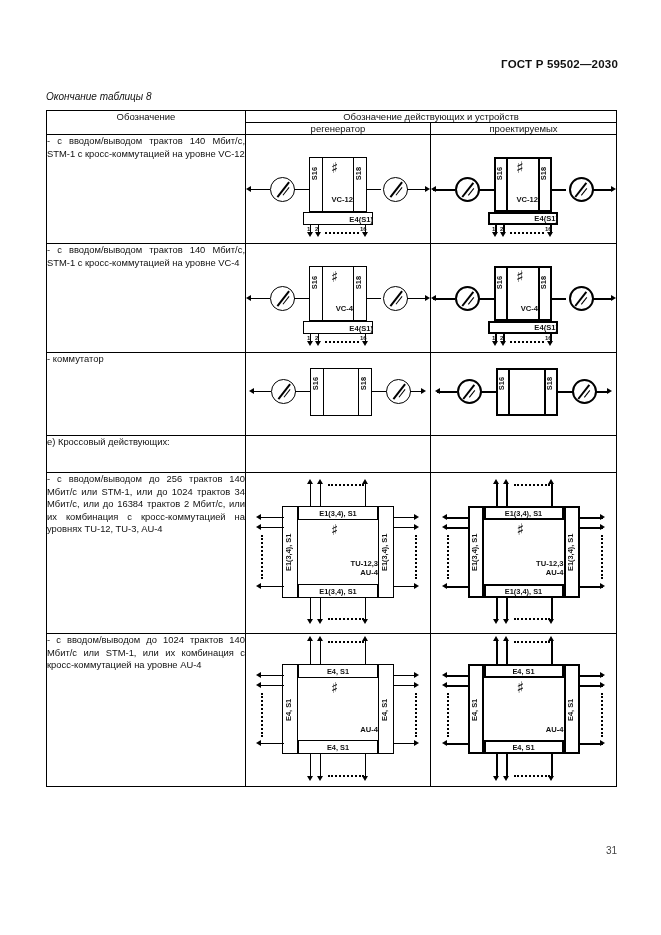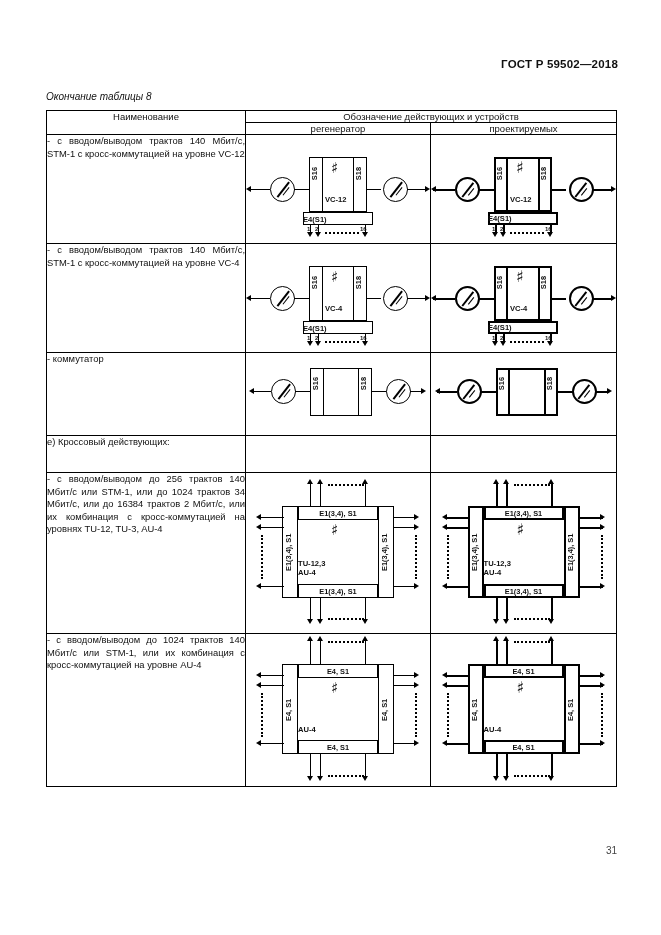--- a/index.html
+++ b/index.html
@@ -85,21 +85,21 @@
   }
   .hlabel{
     position:absolute;
     font-size:7.4px;font-weight:bold;
     white-space:nowrap;
     text-align:center;
   }
   .ctext{
     position:absolute;
     font-size:7.6px;font-weight:bold;
-    white-space:nowrap;text-align:left;
+    white-space:nowrap;text-align:right;
   }
   .numtxt{
     position:absolute;font-size:6px;font-weight:bold;white-space:nowrap;
   }
   .hash{
     position:absolute;
     font-size:15px;font-weight:bold;line-height:1;
     font-family:"DejaVu Sans", sans-serif;
   }
   .bold .hash{font-size:16px;}
@@ -128,33 +128,33 @@
   .ar-d{border-top:5px solid #000;border-left:3px solid transparent;border-right:3px solid transparent;}
 
   .dotted-h{position:absolute;height:0;border-top:2px dotted #000;}
   .dotted-v{position:absolute;width:0;border-left:2px dotted #000;}
 </style>
 </head>
 <body>
 
 <div class="page">
 
-  <div class="gost-header">ГОСТ Р 59502—2018</div>
+  <div class="gost-header">ГОСТ Р 59502—2030</div>
 
   <div class="tbl-caption">Окончание таблицы 8</div>
 
   <table class="tbl">
     <colgroup>
       <col class="col-name">
         <col class="col-act">
         <col class="col-plan">
     </colgroup>
     <tbody>
       <tr>
-        <td class="hdr col-name" rowspan="2">Наименование</td>
+        <td class="hdr col-name" rowspan="2">Обозначение</td>
         <td class="hdr" colspan="2">Обозначение действующих и устройств</td>
       </tr>
       <tr>
         <td class="hdr col-act">регенератор</td>
         <td class="hdr col-plan">проектируемых</td>
       </tr>
 
       <tr>
         <td class="desc" style="height:108px">-  с  вводом/выводом  трактов 140 Мбит/с, STM-1 с кросс-коммутацией на уровне VC-12</td>
         <td class="cellpad">

